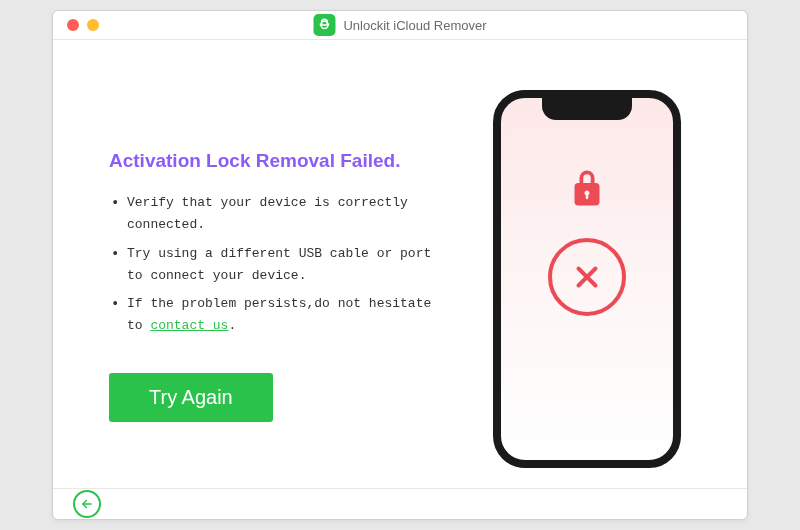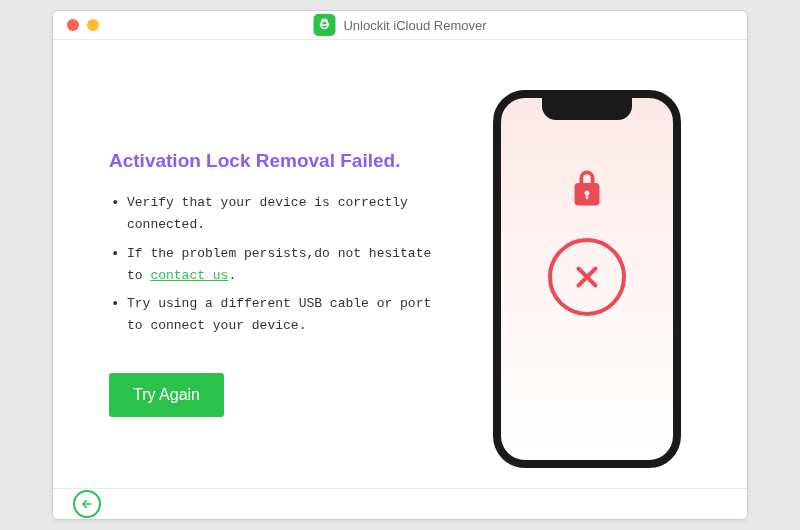--- a/index.html
+++ b/index.html
@@ -104,22 +104,22 @@
     .link {
       color: #2bc24c;
       text-decoration: underline;
       cursor: pointer;
     }
     .btn {
       display: inline-block;
       background: #2bc24c;
       color: #fff;
       border: none;
-      padding: 13px 24px;
-      font-size: 16px;
+      padding: 13px 40px;
+      font-size: 20px;
       border-radius: 3px;
       cursor: pointer;
       font-weight: 400;
     }
     .right {
       width: 240px;
       display: flex;
       justify-content: center;
       align-items: flex-start;
       padding-top: 10px;
@@ -201,24 +201,24 @@
       </div>
       <span class="app-title">Unlockit iCloud Remover</span>
     </div>
   </div>
 
   <div class="content">
     <div class="left">
       <h1 class="heading">Activation Lock Removal Failed.</h1>
       <ul class="bullets">
         <li>Verify that your device is correctly connected.</li>
+        <li>Try using a different USB cable or port to connect your device.</li>
         <li>
           <span>If the problem persists,do not hesitate to </span><a class="link">contact us</a><span>.</span>
         </li>
-        <li>Try using a different USB cable or port to connect your device.</li>
       </ul>
       <button class="btn">Try Again</button>
     </div>
 
     <div class="right">
       <div class="phone">
         <div class="notch"></div>
         <div class="phone-inner">
           <div class="lock-icon">
             <svg width="30" height="36" viewBox="0 0 24 28" fill="#ec4b56">

